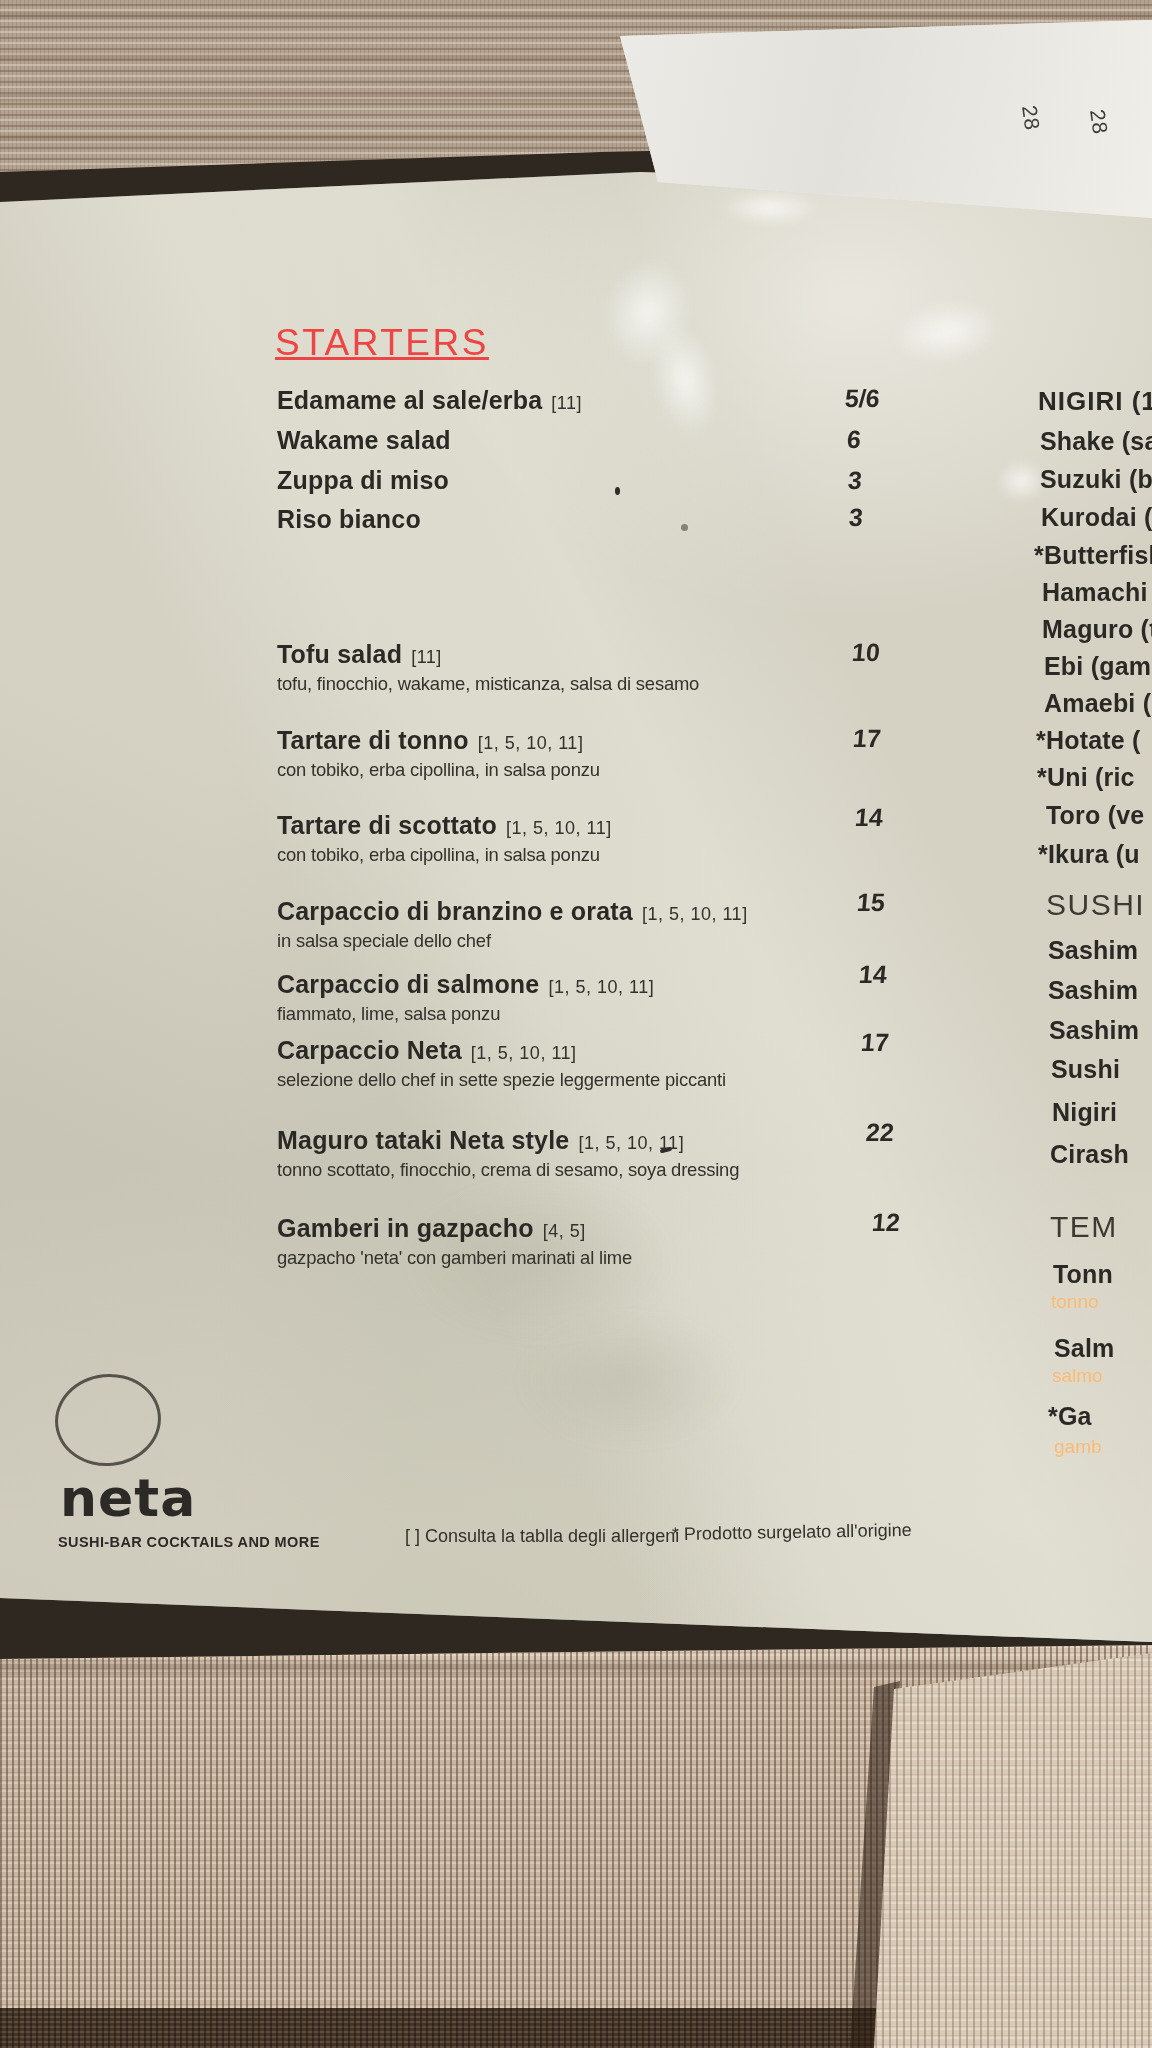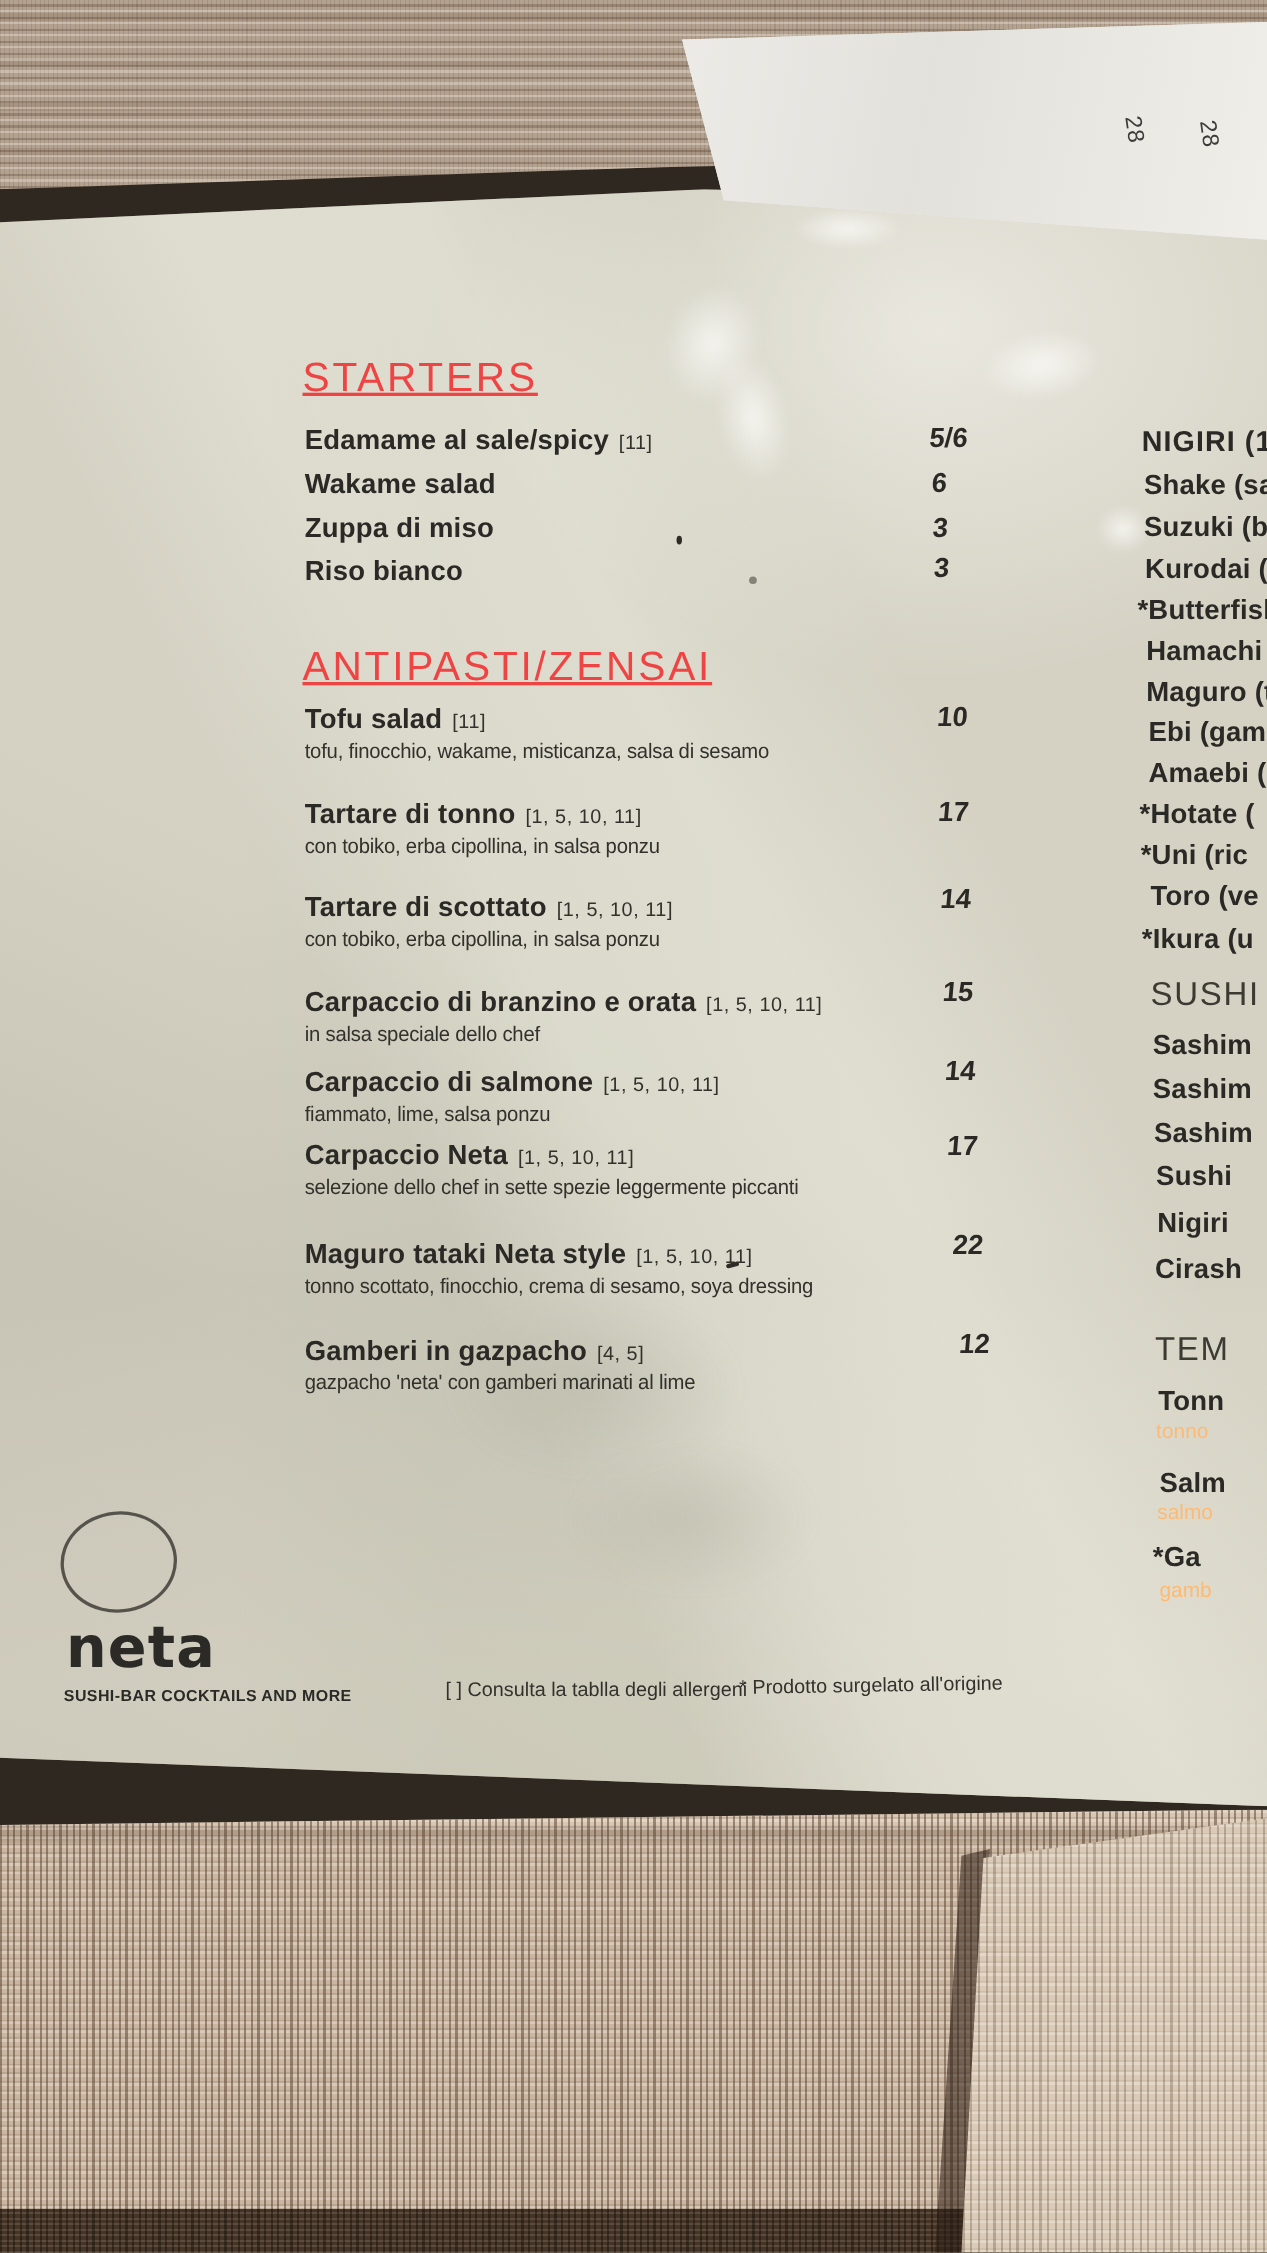--- a/index.html
+++ b/index.html
@@ -104,34 +104,33 @@
   <div id="sheet">
     <span class="pagenum" style="left:1018px;top:106px;">28</span>
     <span class="pagenum" style="left:1086px;top:110px;">28</span>
   </div>
 
   <div id="content">
 
     <div class="h1" style="left:275px;top:322px;">STARTERS</div>
 
     <div class="nm" style="left:277px;top:386px;">
-      <span>Edamame al sale/spicy</span><span class="al">[11]</span>
+      <span>Edamame al sale/erba</span><span class="al">[11]</span>
     </div>
     <div class="pr" style="left:845px;top:384px;">5/6</div>
 
     <div class="nm" style="left:277px;top:426px;">Wakame salad</div>
     <div class="pr" style="left:847px;top:425px;">6</div>
 
     <div class="nm" style="left:277px;top:466px;">Zuppa di miso</div>
     <div class="pr" style="left:848px;top:466px;">3</div>
 
     <div class="nm" style="left:277px;top:505px;">Riso bianco</div>
     <div class="pr" style="left:849px;top:503px;">3</div>
 
-    <div class="h1" style="left:275px;top:585px;">ANTIPASTI/ZENSAI</div>
 
     <div class="nm" style="left:277px;top:640px;">
       <span>Tofu salad</span><span class="al">[11]</span>
     </div>
     <div class="ds" style="left:277px;top:673px;">tofu, finocchio, wakame, misticanza, salsa di sesamo</div>
     <div class="pr" style="left:852px;top:638px;">10</div>
 
     <div class="nm" style="left:277px;top:726px;text-align:center;">
       <span>Tartare di tonno</span><span class="al">[1, 5, 10, 11]</span>
     </div>

